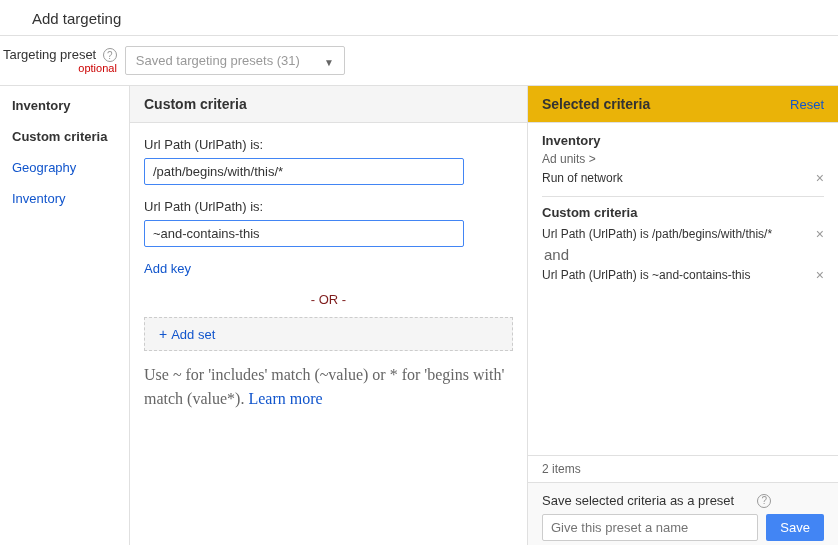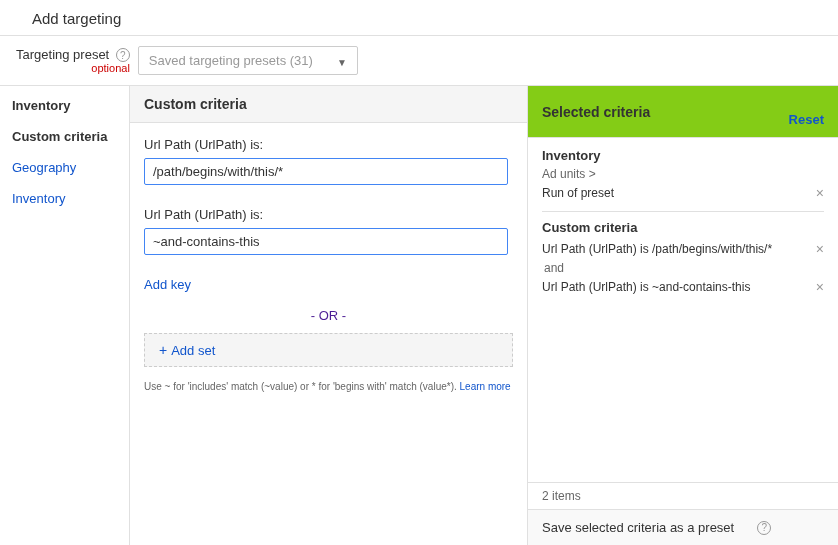--- a/index.html
+++ b/index.html
@@ -1,60 +1,60 @@
 <!DOCTYPE html>
 <html><head>
   <meta charset="utf-8">
   <style>
     * { box-sizing: border-box; margin: 0; padding: 0; }
     body { font-family: Arial, sans-serif; font-size: 13px; color: #333; background: #fff; width: 838px; height: 545px; overflow: hidden; }
 
     .page-header { padding: 10px 16px 8px; border-bottom: 1px solid #e0e0e0; }
     .page-title { font-size: 15px; color: #333; font-weight: normal; margin-left: 16px; }
 
-    .targeting-preset-row { display: flex; align-items: center; padding: 10px 16px; border-bottom: 1px solid #e0e0e0; }
+    .targeting-preset-row { display: flex; align-items: center; padding: 10px 3px; border-bottom: 1px solid #e0e0e0; }
     .targeting-preset-optional { color: #c00; font-size: 11px; display: block; }
     .label-group { text-align: right; margin-right: 8px; }
     .help-icon { display: inline-flex; align-items: center; justify-content: center; width: 14px; height: 14px; border-radius: 50%; border: 1px solid #999; color: #999; font-size: 10px; cursor: pointer; margin-left: 3px; }
     .preset-dropdown { border: 1px solid #ccc; border-radius: 2px; padding: 6px 10px; width: 220px; font-size: 13px; color: #999; background: #fff; cursor: pointer; display: flex; align-items: flex-end; justify-content: space-between; }
 
     .main-content { display: flex; height: calc(545px - 80px); }
 
     .sidebar { width: 130px; border-right: 1px solid #e0e0e0; padding-top: 4px; flex-shrink: 0; }
     .sidebar-item { padding: 8px 12px; font-size: 13px; cursor: pointer; }
     .sidebar-item.active { color: #333; font-weight: bold; }
     .sidebar-item.link { color: #1155cc; }
 
     .criteria-panel { flex: 1; border-right: 1px solid #e0e0e0; display: flex; flex-direction: column; }
     .criteria-header { padding: 10px 14px; font-size: 14px; font-weight: bold; color: #333; border-bottom: 1px solid #e0e0e0; background: #f5f5f5; }
     .criteria-body { padding: 14px; flex: 1; overflow-y: auto; }
 
-    .url-path-group { margin-bottom: 22px; }
+    .url-path-group { margin-bottom: 14px; }
     .url-path-label { font-size: 13px; color: #333; margin-bottom: 6px; }
-    .url-path-input { width: 364px; border: 1px solid #4285f4; border-radius: 2px; padding: 5px 8px; font-size: 13px; color: #333; outline: none; }
+    .url-path-input { width: 320px; border: 1px solid #4285f4; border-radius: 2px; padding: 5px 8px; font-size: 13px; color: #333; outline: none; }
 
     .add-key-link { color: #1155cc; font-size: 13px; cursor: pointer; margin-bottom: 10px; display: inline-block; }
-    .or-divider { text-align: center; color: #4c1d95; font-size: 13px; margin: 6px 0 10px; }
+    .or-divider { text-align: center; color: #7f1d1d; font-size: 13px; margin: 6px 0 10px; }
     .add-set { background: #f5f5f5; border: 1px dashed #ccc; padding: 8px 14px; cursor: pointer; display: flex; align-items: center; gap: 4px; margin-bottom: 12px; }
     .add-set-icon { color: #1155cc; font-size: 14px; }
     .add-set-label { color: #1155cc; font-size: 13px; }
-    .hint-text { font-size: 10px; color: #666; line-height: 1.5; }
+    .hint-text { font-size: 16px; color: #666; line-height: 1.5; font-family: Liberation Serif, serif; }
     .hint-text a { color: #1155cc; text-decoration: none; cursor: pointer; }
 
     .selected-panel { width: 310px; display: flex; flex-direction: column; flex-shrink: 0; }
-    .selected-header { padding: 10px 14px; font-size: 14px; font-weight: bold; color: #333; border-bottom: 1px solid #e0e0e0; background: #84cc16; display: flex; justify-content: space-between; align-items: center; }
-    .reset-link { color: #1155cc; font-size: 13px; cursor: pointer; font-weight: bold; margin-top: 16px; }
+    .selected-header { padding: 10px 14px; font-size: 14px; font-weight: bold; color: #333; border-bottom: 1px solid #e0e0e0; background: #eab308; display: flex; justify-content: space-between; align-items: center; }
+    .reset-link { color: #1155cc; font-size: 13px; cursor: pointer; font-weight: normal; }
     .selected-body { flex: 1; overflow-y: auto; padding: 10px 14px; }
 
     .criteria-section-title { font-size: 13px; font-weight: bold; color: #333; margin-bottom: 4px; }
     .criteria-sub { font-size: 12px; color: #666; margin-bottom: 2px; }
     .criteria-item { display: flex; align-items: flex-start; justify-content: space-between; padding: 3px 0; font-size: 12px; color: #333; }
     .criteria-item-text { flex: 1; }
     .remove-icon { color: #999; cursor: pointer; font-size: 14px; margin-left: 6px; line-height: 1; }
-    .and-label { font-size: 12px; color: #666; padding: 2px 0; margin-left: 2px; }
+    .and-label { font-size: 15px; color: #666; padding: 2px 0; margin-left: 2px; }
     .criteria-divider { border: none; border-top: 1px solid #e0e0e0; margin: 8px 0; }
 
     .items-count { font-size: 12px; color: #666; padding: 6px 14px; border-top: 1px solid #e0e0e0; }
     .save-preset-section { border-top: 1px solid #e0e0e0; padding: 10px 14px; background: #f9f9f9; }
     .save-preset-label { font-size: 13px; color: #333; margin-bottom: 6px; display: flex; align-items: center; gap: 20px; }
     .save-preset-row { display: flex; gap: 8px; align-items: center; }
     .preset-name-input { flex: 1; border: 1px solid #ccc; border-radius: 2px; padding: 5px 8px; font-size: 13px; color: #999; }
     .save-btn { background: #4285f4; color: #fff; border: none; border-radius: 2px; padding: 6px 14px; font-size: 13px; cursor: pointer; }
 
     .custom-criteria-section { margin-top: 8px; }
@@ -121,21 +121,21 @@
   <div class="selected-panel">
     <div class="selected-header">
       <span>Selected criteria</span>
       <a class="reset-link">Reset</a>
     </div>
     <div class="selected-body">
 
       <div class="criteria-section-title">Inventory</div>
       <div class="criteria-sub">Ad units &gt;</div>
       <div class="criteria-item">
-        <span class="criteria-item-text">Run of preset</span>
+        <span class="criteria-item-text">Run of network</span>
         <span class="remove-icon">×</span>
       </div>
       <hr class="criteria-divider">
 
       <div class="custom-criteria-section">
         <div class="criteria-section-title">Custom criteria</div>
         <div class="criteria-item">
           <span class="criteria-item-text">Url Path (UrlPath) is /path/begins/with/this/*</span>
           <span class="remove-icon">×</span>
         </div>
@@ -147,16 +147,20 @@
       </div>
     </div>
 
     <div class="items-count">2 items</div>
 
     <div class="save-preset-section">
       <div class="save-preset-label">
         <span>Save selected criteria as a preset</span>
         <span class="help-icon">?</span>
       </div>
+      <div class="save-preset-row">
+        <input class="preset-name-input" type="text" placeholder="Give this preset a name" style="">
+        <button class="save-btn">Save</button>
+      </div>
     </div>
   </div>
 
 </div>
 
 </body></html>

